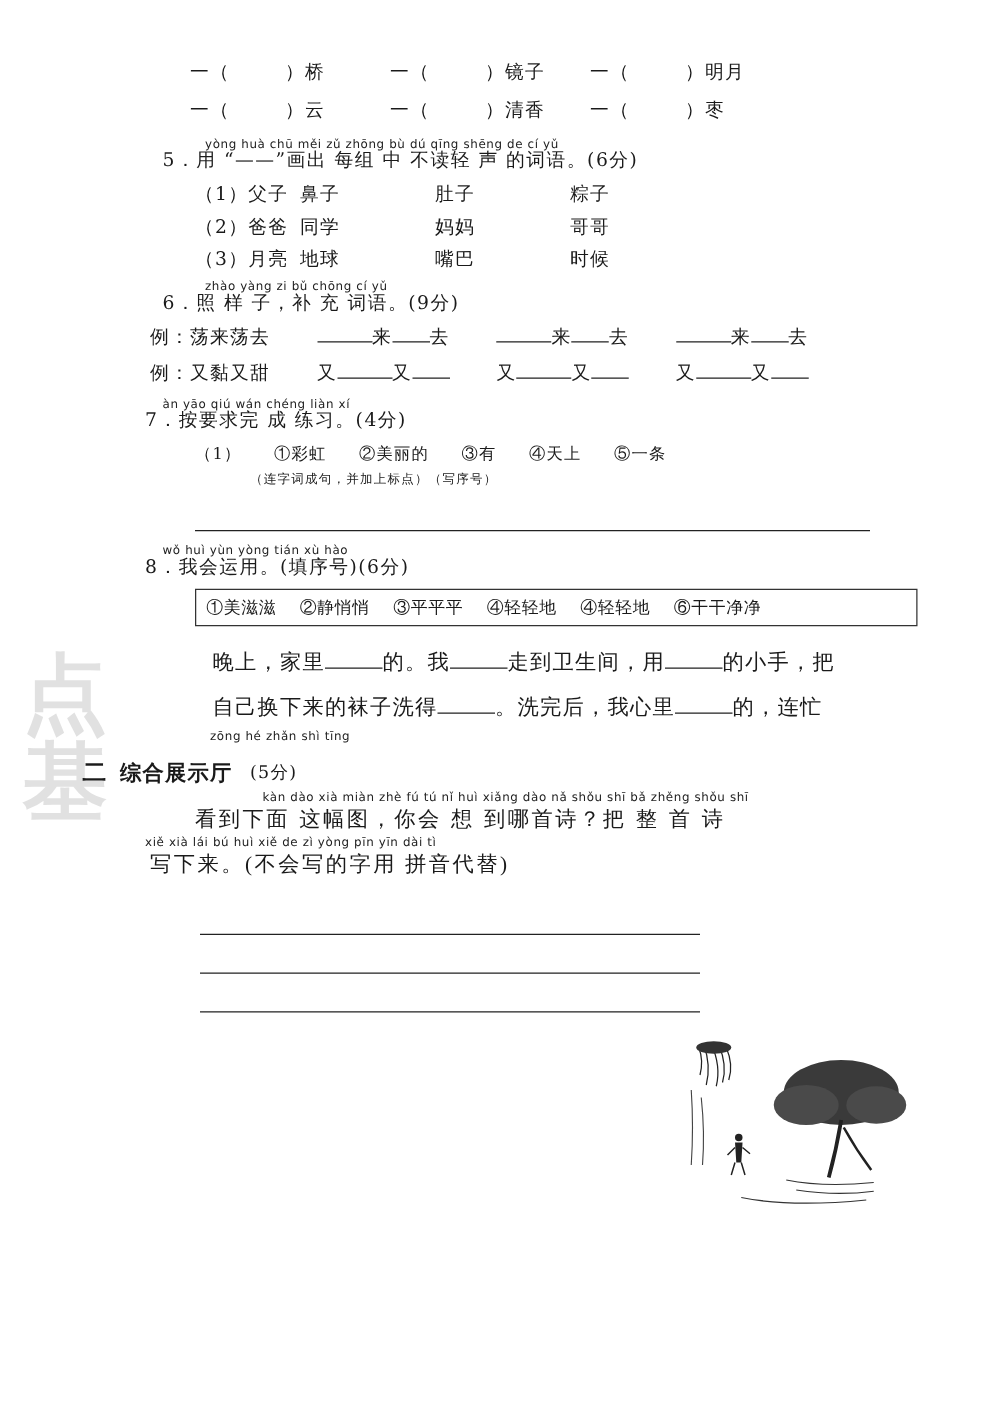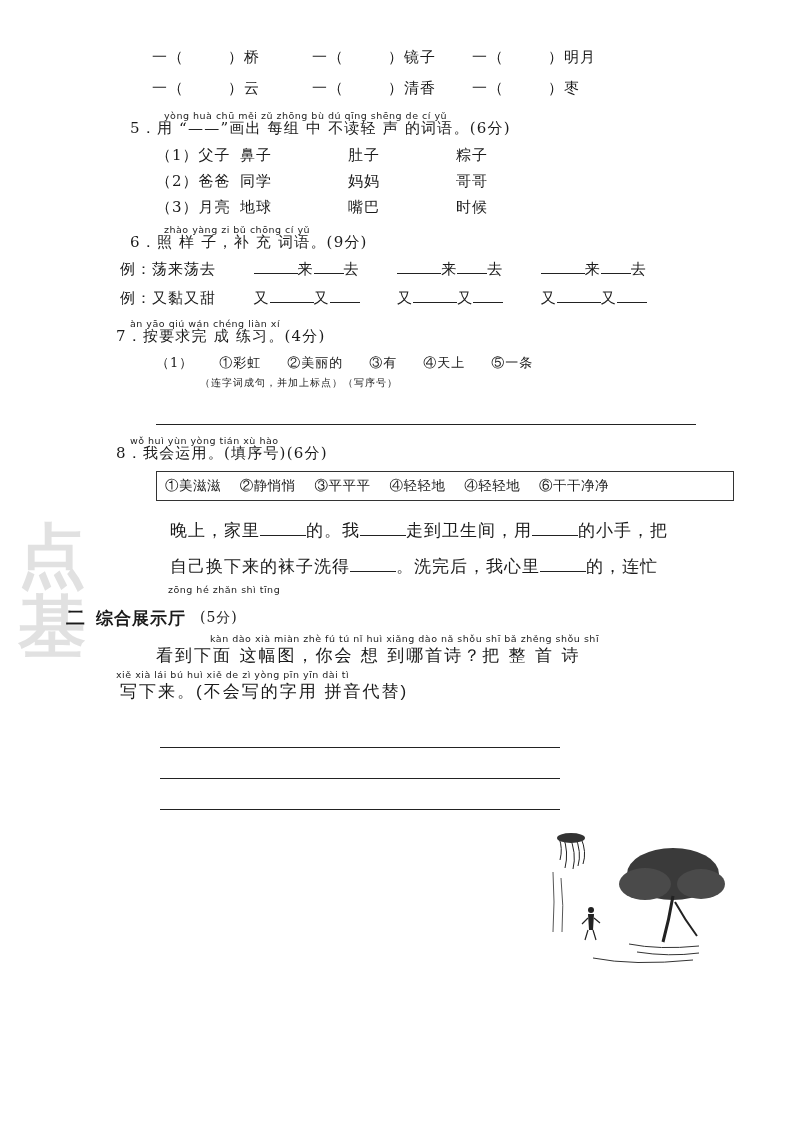--- a/index.html
+++ b/index.html
@@ -182,21 +182,21 @@
     margin-left: 96px;
     font-size: 17px;
     letter-spacing: 2px;
     font-family: "DejaVu Serif", "Liberation Serif", serif;
     margin-bottom: 2px;
   }
   .bigtext2 {
     margin-left: 60px;
     font-size: 17px;
     letter-spacing: 2px;
-    font-family: Liberation Sans, sans-serif;
+    font-family: Liberation Serif, serif;
     margin-bottom: 14px;
   }
   .answerlines {
     margin-left: 100px;
     width: 400px;
   }
   .answerlines .ln {
     border-bottom: 1px solid #222;
     height: 30px;
   }

